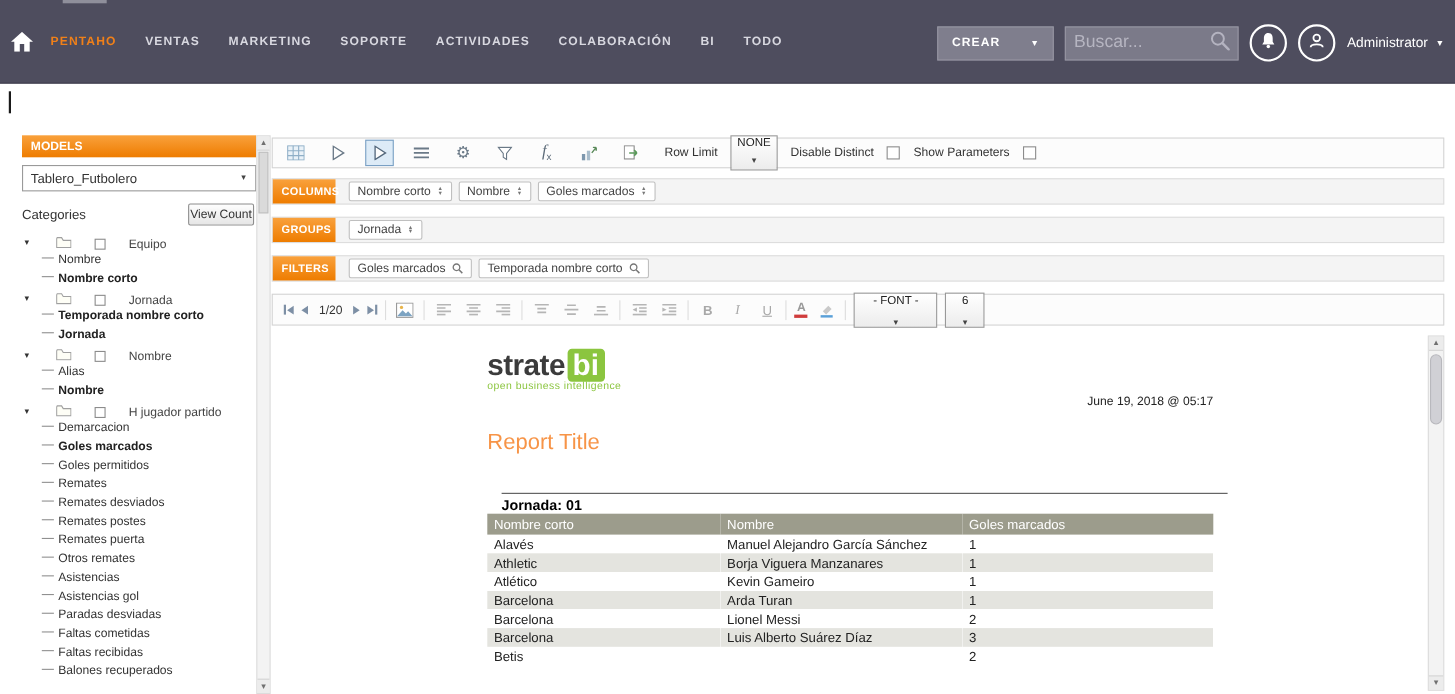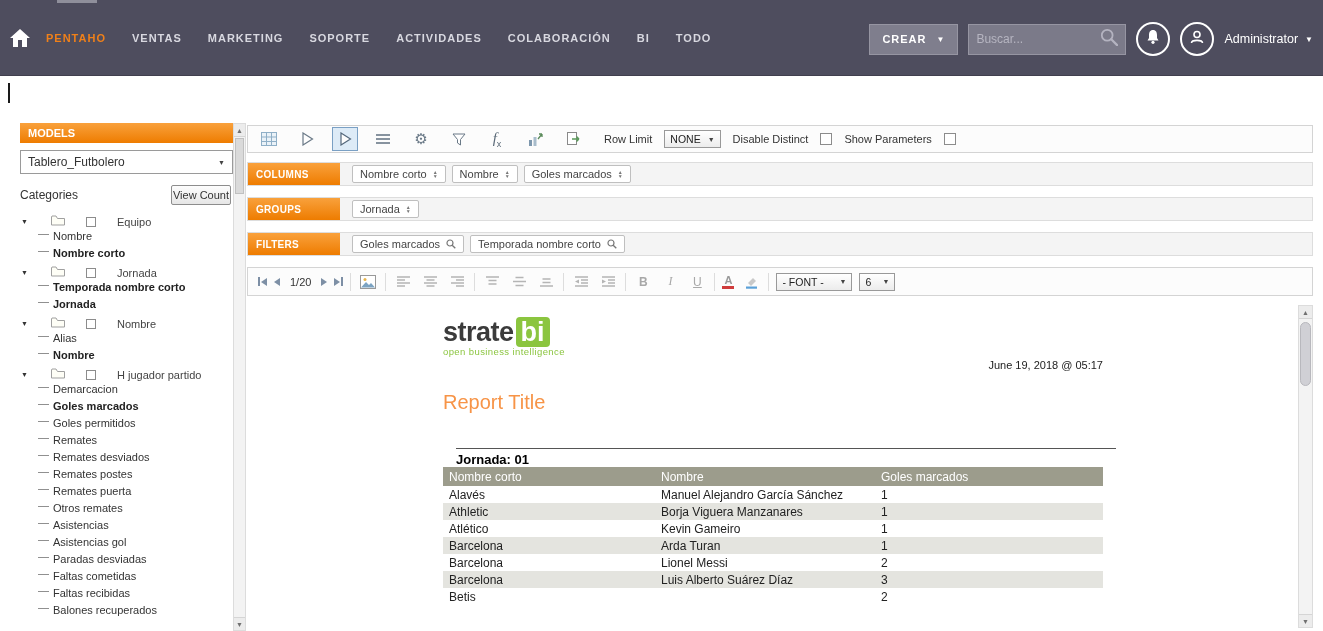--- a/index.html
+++ b/index.html
@@ -11,26 +11,26 @@
   .navbar { position:absolute; left:0; top:0; width:1323px; height:76px;
             background:#4e4d5e; border-bottom:1px solid #413f4e; }
   .top-artifact { position:absolute; left:57px; top:0; width:40px; height:3px; background:#8f8f9b; }
   .home { position:absolute; left:10px; top:29px; width:20px; height:18px; cursor:pointer; }
   .nav-menu { position:absolute; left:46px; top:0; height:76px; display:flex; align-items:center; gap:26px; }
   .nav-item { font-size:11px; font-weight:bold; letter-spacing:1px; color:#d8d8e0; cursor:pointer; white-space:nowrap; }
   .nav-item.active { color:#f08019; }
   .nav-right { position:absolute; right:10px; top:22px; display:flex; align-items:center; gap:10px; }
   .crear { height:31px; background:#7f7e8d; border:1px solid #9695a2; color:#fff;
            font-size:11px; font-weight:bold; letter-spacing:1px; display:flex; align-items:center;
-           gap:10px; padding:0 12px; cursor:pointer; font-family:inherit; }
+           gap:27px; padding:0 12px; cursor:pointer; font-family:inherit; }
   .crear .dd { font-size:8px; }
   .search { width:158px; height:31px; background:#7b7a89; border:1px solid #9695a2;
             display:flex; align-items:center; padding:0 7px; }
   .search input { flex:1; background:transparent; border:none; outline:none; color:#e4e4ec;
-                  font-size:12px; font-family:inherit; min-width:0; }
+                  font-size:16px; font-family:inherit; min-width:0; }
   .search input::placeholder { color:#b6b5c1; }
   .circle { width:34px; height:34px; border:2px solid #fff; border-radius:50%;
             display:flex; align-items:center; justify-content:center; cursor:pointer; }
   .admin { color:#fff; font-size:12.5px; display:flex; align-items:center; gap:7px; cursor:pointer; }
   .admin .dd { font-size:8px; }
 
   .caret-artifact { position:absolute; left:8px; top:83px; width:2px; height:20px; background:#1a1a1a; }
 
   
   .sidebar { position:absolute; left:20px; top:123px; width:226px; bottom:0; }
@@ -69,30 +69,30 @@
               border:1px solid #d4d4d4; background:#fcfcfc; display:flex; align-items:center;
               gap:12px; padding:0 8px; }
   .tb-icon { width:26px; height:24px; display:flex; align-items:center; justify-content:center;
              cursor:pointer; color:#6a7987; font-size:15px; }
   .tb-icon.selected { border:1px solid #7aa0c4; background:#ddebf7; }
   .fx { font-size:13px; color:#5b6a78; }
   .fx i { font-family:"Liberation Serif", serif; font-style:italic; font-size:15px; }
   .fx .fx-x { font-size:9px; vertical-align:sub; }
   .rl-label,.cb-label { font-size:11px; color:#333; white-space:nowrap; }
   .rl-label { margin-left:6px; }
-  .mini-select { border:1px solid #999; background:linear-gradient(#fff,#ececec); height:18px;
+  .mini-select { border:1px solid #999; background:linear-gradient(#fff,#ececec); height:32px;
                  display:inline-flex; align-items:center; gap:7px; padding:0 5px; font-size:10.5px;
-                 color:#222; cursor:pointer; white-space:nowrap; }
+                 color:#222; cursor:pointer; white-space:nowrap;flex-direction:column; }
   .cb { width:12px; height:12px; border:1px solid #8c8c8c; background:#fff; display:inline-block; cursor:pointer; }
 
   
   .qrow { position:absolute; left:247px; right:10px; height:24px; background:#f4f4f4;
           border:1px solid #ddd; display:flex; align-items:center; }
   .qrow.columns { top:162px; } .qrow.groups { top:197px; } .qrow.filters { top:232px; }
-  .qlabel { width:92px; height:100%; background:linear-gradient(#f9a13c,#ee7c00); color:#fff;
+  .qlabel { width:57px; height:100%; background:linear-gradient(#f9a13c,#ee7c00); color:#fff;
             font-size:10px; font-weight:bold; letter-spacing:0.3px; display:flex; align-items:center;
             padding-left:8px; }
   .chips { display:flex; gap:6px; margin-left:12px; }
   .chip { background:#fff; border:1px solid #bfbfbf; border-radius:2px; padding:2px 7px;
           font-size:11px; color:#444; display:flex; align-items:center; gap:6px; cursor:pointer; }
   .chip-ic { display:flex; flex-direction:column; align-items:center; }
   .chip-ic i { font-style:normal; font-size:5px; line-height:4px; color:#777; }
 
   
   .fmt { position:absolute; left:247px; right:10px; top:267px; height:29px; border:1px solid #d4d4d4;

